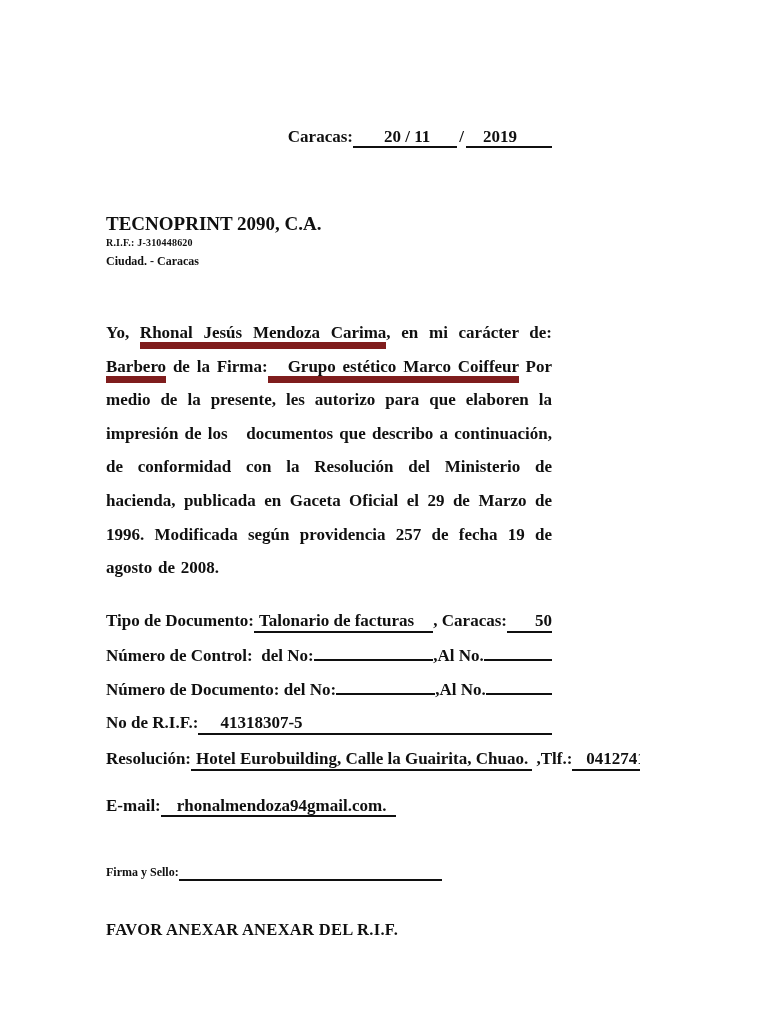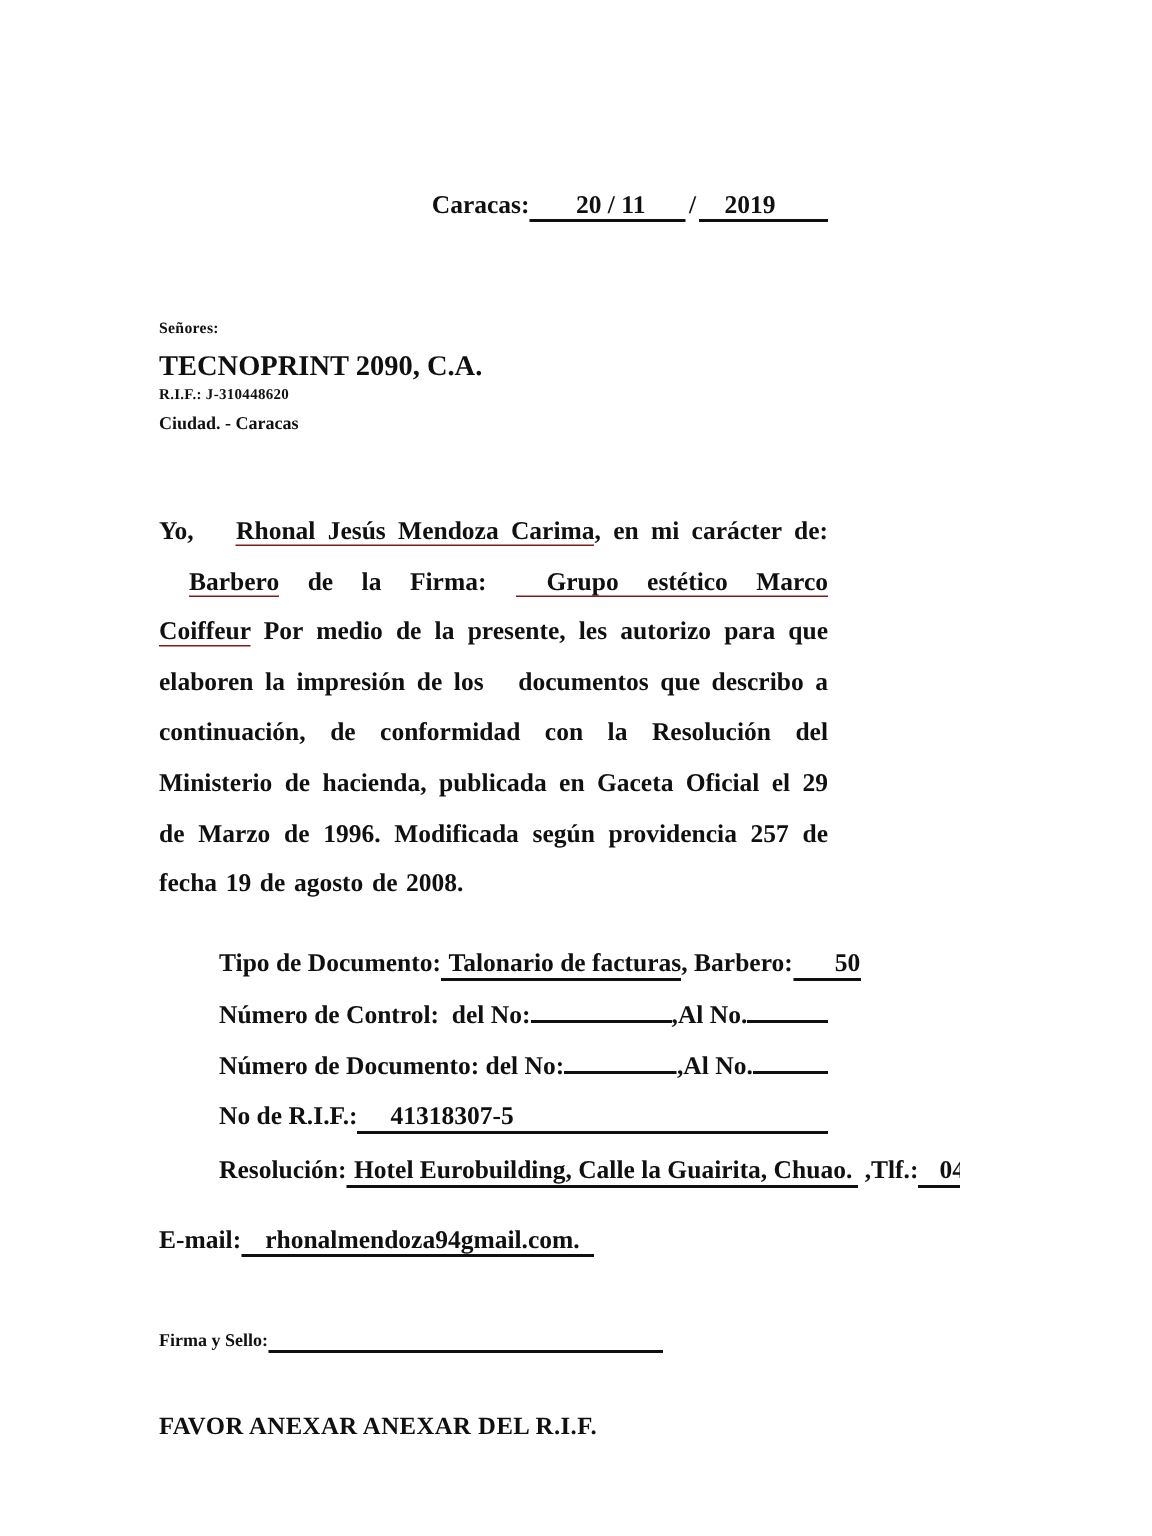--- a/index.html
+++ b/index.html
@@ -31,25 +31,25 @@
   .rcp-city { font-size:12px;  line-height:18px; margin-top:4px; }
 
   
   .body-par {
     margin:46px 0 0 0;
     font-size:17px;
     line-height:33.6px;
     text-align:justify;
     word-spacing:1.5px;
   }
-  .u { border-bottom:1px solid #7f1d1d;margin-left:20px; }
+  .u { border-bottom:7px solid #7f1d1d; }
   .u-firm { padding-left:20px; }
 
   
-  .form-section { margin-top:25px;margin-left:40px; }
+  .form-section { margin-top:25px; }
   .f { display:flex; align-items:baseline; font-size:17px; line-height:21px; margin-bottom:12.5px; }
   .f > span { white-space:pre; }
   .fill { flex:1 1 0; }
   .empty { margin-bottom:-4px; }
   .tipo-val { box-sizing:border-box; width:225px; padding-left:5px; }
   .cant-val { padding-left:28px; }
   .ctrl-b1 { flex:1.75 1 0; }
   .ctrl-b2 { flex:1 1 0; }
   .docu-b1 { flex:1.5 1 0; }
   .docu-b2 { flex:1 1 0; }
@@ -66,34 +66,33 @@
   .footer-note { margin-top:37px; font-size:16.5px; line-height:20px; letter-spacing:.3px; }
 </style>
 </head>
 <body>
 
 <div class="page">
 
   <div class="date-line"><span>Caracas:</span><span class="bb date-dm">20 / 11</span><span class="date-sep">/</span><span class="bb date-yr">2019</span></div>
 
   <div class="recipient">
-    <div class="rcp-sal">Señores:</div>
     <div class="rcp-co">TECNOPRINT 2090, C.A.</div>
     <div class="rcp-rif">R.I.F.: J-310448620</div>
     <div class="rcp-city">Ciudad. - Caracas</div>
   </div>
 
   <p class="body-par"><span>Yo,</span> <span class="u">Rhonal Jesús Mendoza Carima</span><span>, en mi carácter de:</span> <span class="u">Barbero</span> <span>de la Firma:</span><span class="u u-firm">Grupo estético Marco Coiffeur</span> <span>Por medio de la presente, les autorizo para que elaboren la impresión de los &nbsp; documentos que describo a continuación, de conformidad con la Resolución del Ministerio de hacienda, publicada en Gaceta Oficial el 29 de Marzo de 1996. Modificada según providencia 257 de fecha 19 de agosto de 2008.</span></p>
 
   <div class="form-section">
 
     <div class="f">
         <span class="lbl">Tipo de Documento:</span>
         <span class="bb tipo-val">Talonario de facturas</span>
-        <span class="lbl">, Barbero:</span>
+        <span class="lbl">, Caracas:</span>
         <span class="bb fill cant-val">50</span>
       </div>
 
     <div class="f">
         <span class="lbl">Número de Control: &nbsp;del No:</span>
         <span class="bb empty ctrl-b1"></span>
         <span class="lbl">,Al No.</span>
         <span class="bb empty ctrl-b2"></span>
       </div>
 

